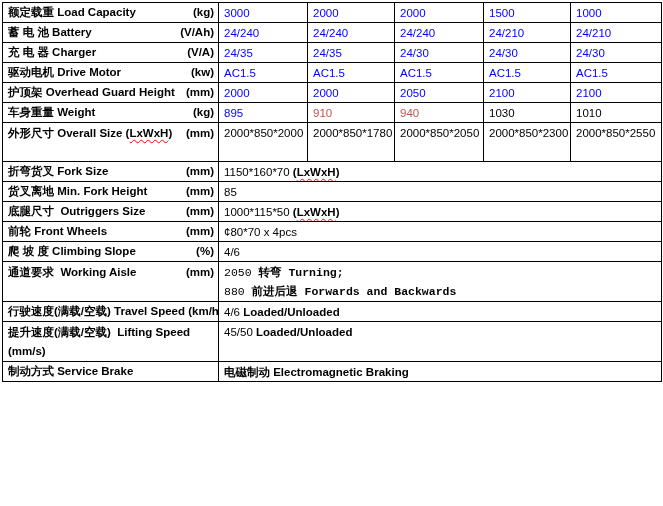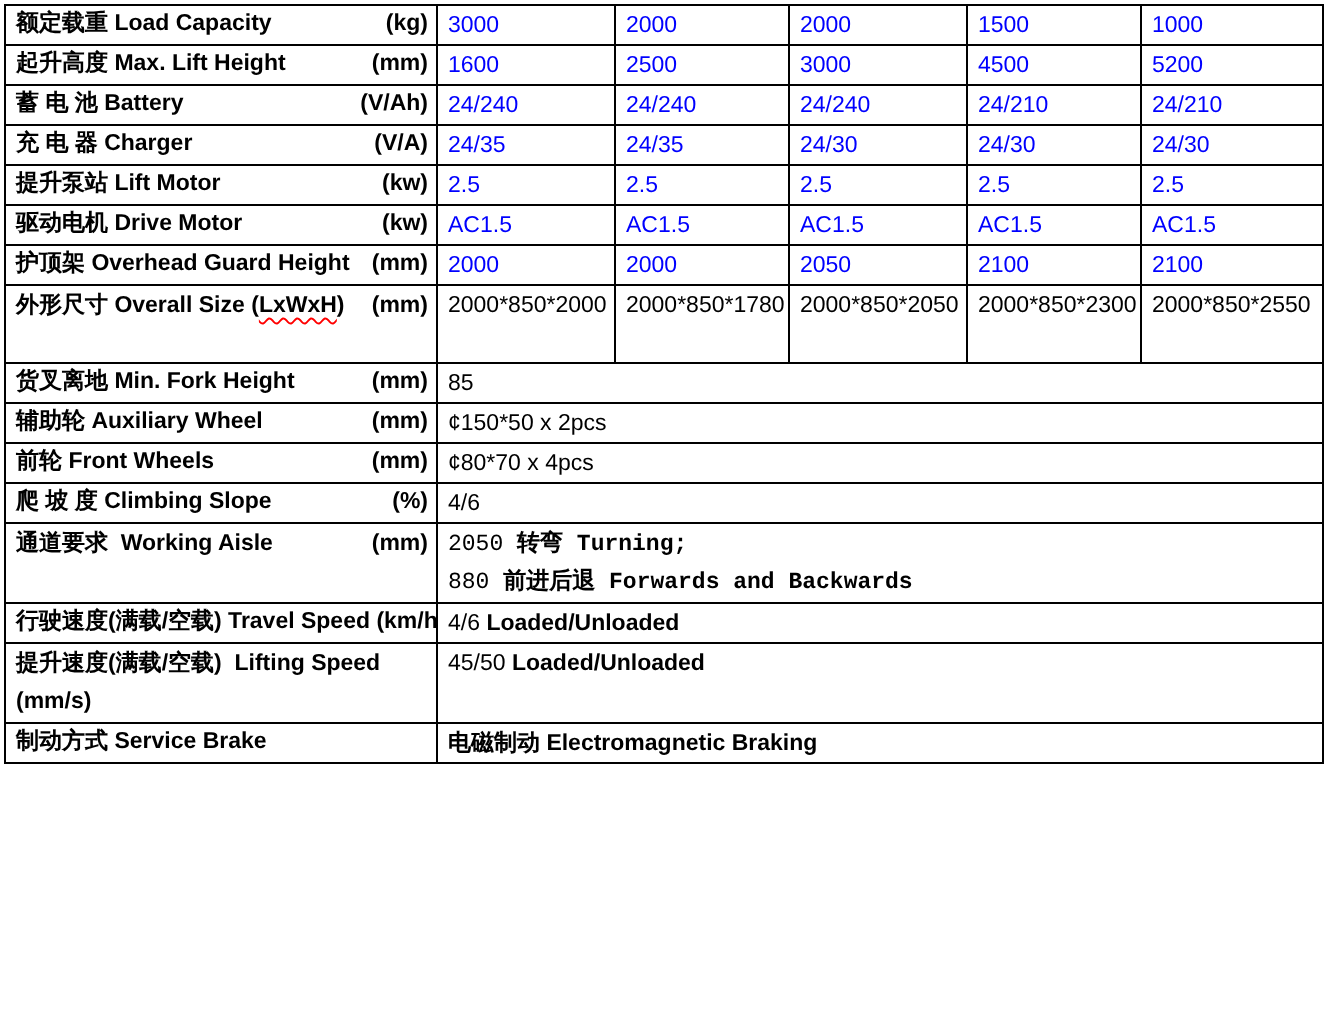--- a/index.html
+++ b/index.html
@@ -60,33 +60,20 @@
               <span class="unit">(kg)</span>
             </div>
       </td>
       <td class="vc blue">3000</td>
       <td class="vc blue">2000</td>
       <td class="vc blue">2000</td>
       <td class="vc blue">1500</td>
       <td class="vc blue">1000</td>
     </tr>
 
-    <tr class="h19">
-      <td class="lc">
-        <div class="lr">
-              <span class="lab">起升高度 Max. Lift Height</span>
-              <span class="unit">(mm)</span>
-            </div>
-      </td>
-      <td class="vc blue">1600</td>
-      <td class="vc blue">2500</td>
-      <td class="vc blue">3000</td>
-      <td class="vc blue">4500</td>
-      <td class="vc blue">5200</td>
-    </tr>
 
     <tr class="h19">
       <td class="lc">
         <div class="lr">
               <span class="lab">蓄 电 池 Battery</span>
               <span class="unit">(V/Ah)</span>
             </div>
       </td>
       <td class="vc blue">24/240</td>
       <td class="vc blue">24/240</td>
@@ -102,33 +89,20 @@
               <span class="unit">(V/A)</span>
             </div>
       </td>
       <td class="vc blue">24/35</td>
       <td class="vc blue">24/35</td>
       <td class="vc blue">24/30</td>
       <td class="vc blue">24/30</td>
       <td class="vc blue">24/30</td>
     </tr>
 
-    <tr class="h19">
-      <td class="lc">
-        <div class="lr">
-              <span class="lab">提升泵站 Lift Motor</span>
-              <span class="unit">(kw)</span>
-            </div>
-      </td>
-      <td class="vc blue">2.5</td>
-      <td class="vc blue">2.5</td>
-      <td class="vc blue">2.5</td>
-      <td class="vc blue">2.5</td>
-      <td class="vc blue">2.5</td>
-    </tr>
 
     <tr class="h19">
       <td class="lc">
         <div class="lr">
               <span class="lab">驱动电机 Drive Motor</span>
               <span class="unit">(kw)</span>
             </div>
       </td>
       <td class="vc blue">AC1.5</td>
       <td class="vc blue">AC1.5</td>
@@ -144,58 +118,80 @@
               <span class="unit">(mm)</span>
             </div>
       </td>
       <td class="vc blue">2000</td>
       <td class="vc blue">2000</td>
       <td class="vc blue">2050</td>
       <td class="vc blue">2100</td>
       <td class="vc blue">2100</td>
     </tr>
 
+    <tr class="h19">
+      <td class="lc">
+        <div class="lr">
+              <span class="lab">车身重量 Weight</span>
+              <span class="unit">(kg)</span>
+            </div>
+      </td>
+      <td class="vc blue">895</td>
+      <td class="vc red">910</td>
+      <td class="vc red">940</td>
+      <td class="vc">1030</td>
+      <td class="vc">1010</td>
+    </tr>
 
     <tr class="h39 vt">
       <td class="lc">
         <div class="lr">
           <span class="lab"><span>外形尺寸 Overall Size (</span><span class="sp">LxWxH</span><span>)</span></span>
           <span class="unit">(mm)</span>
         </div>
       </td>
       <td class="vc">2000*850*2000</td>
       <td class="vc">2000*850*1780</td>
       <td class="vc">2000*850*2050</td>
       <td class="vc">2000*850*2300</td>
       <td class="vc">2000*850*2550</td>
     </tr>
 
+    <tr class="h19">
+      <td class="lc">
+        <div class="lr">
+              <span class="lab">折弯货叉 Fork Size</span>
+              <span class="unit">(mm)</span>
+            </div>
+      </td>
+      <td class="wv" colspan="5"><span>1150*160*70 </span><span class="b">(</span><span class="b sp">LxWxH</span><span class="b">)</span></td>
+    </tr>
 
 
     <tr class="h19">
       <td class="lc">
         <div class="lr">
               <span class="lab">货叉离地 Min. Fork Height</span>
               <span class="unit">(mm)</span>
             </div>
       </td>
       <td class="wv" colspan="5"><span>85</span></td>
     </tr>
 
-
-
-    <tr class="h19">
-      <td class="lc">
-        <div class="lr">
-              <span class="lab">辅助轮 Auxiliary Wheel</span>
-              <span class="unit">(mm)</span>
-            </div>
-      </td>
-      <td class="wv" colspan="5"><span>¢150*50 x 2pcs</span></td>
-    </tr>
+    <tr class="h19">
+      <td class="lc">
+        <div class="lr">
+              <span class="lab">底腿尺寸  Outriggers Size</span>
+              <span class="unit">(mm)</span>
+            </div>
+      </td>
+      <td class="wv" colspan="5"><span>1000*115*50 </span><span class="b">(</span><span class="b sp">LxWxH</span><span class="b">)</span></td>
+    </tr>
+
+
 
     <tr class="h19">
       <td class="lc">
         <div class="lr">
               <span class="lab">前轮 Front Wheels</span>
               <span class="unit">(mm)</span>
             </div>
       </td>
       <td class="wv" colspan="5"><span>¢80*70 x 4pcs</span></td>
     </tr>

